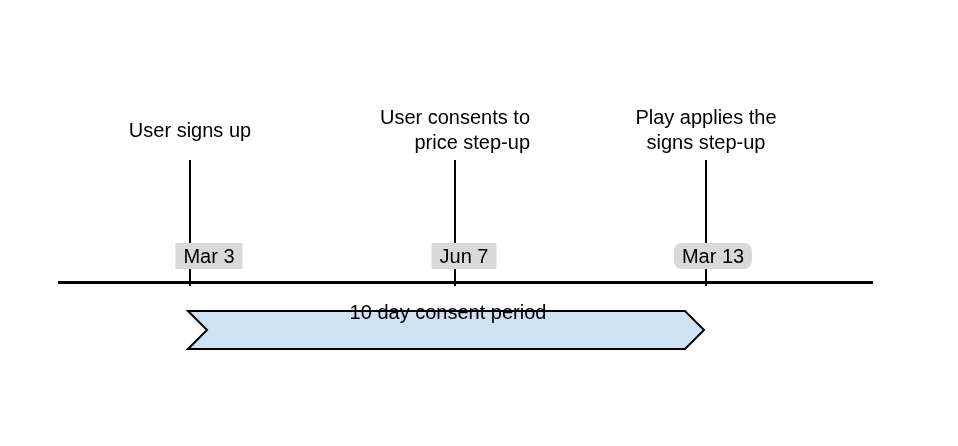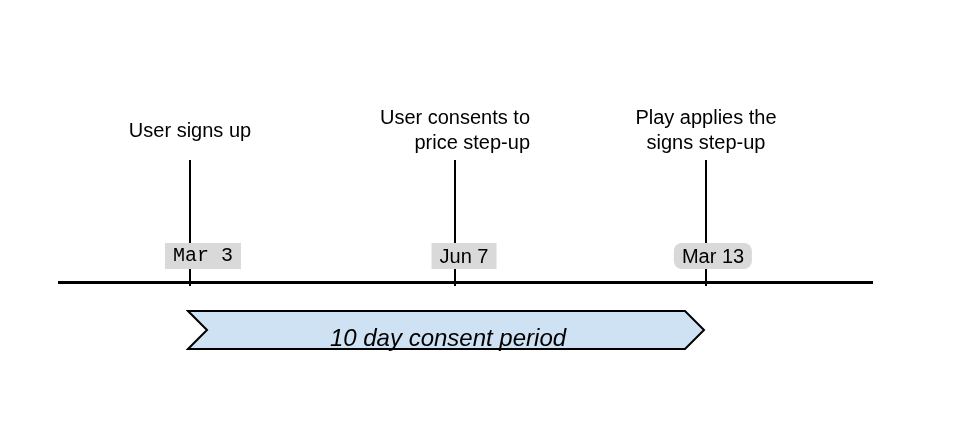--- a/index.html
+++ b/index.html
@@ -64,49 +64,48 @@
     top: 243px;
     height: 26px;
     line-height: 26px;
     padding: 0 8px;
     background: #d9d9d9;
     transform: translateX(-50%);
     font-size: 20px;
     white-space: nowrap;
     z-index: 2;
   }
-  .d1 { left: 203px; font-family: Liberation Mono, monospace; }
+  .d1 { left: 209px; }
   .d2 { left: 464px; }
   .d3 { left: 713px; border-radius: 8px; }
 
   
   .banner-svg {
     position: absolute;
     left: 186px;
     top: 309px;
     width: 524px;
     height: 42px;
   }
   .banner-svg polygon {
     stroke: #000000;
     stroke-width: 2;
     stroke-linejoin: miter;
   }
   .banner-label {
     position: absolute;
     left: 186px;
-    top: 317px;
+    top: 291px;
     width: 524px;
     height: 42px;
     display: flex;
     justify-content: center;
     align-items: center;
-    font-size: 24px;
+    font-size: 20px;
     z-index: 3;
-    font-style: italic;
   }
 </style>
 </head>
 <body>
 
 <div class="canvas">
 
   <div class="event-title t1">User signs up</div>
   <div class="event-title t2">User consents to
 price step-up</div>

